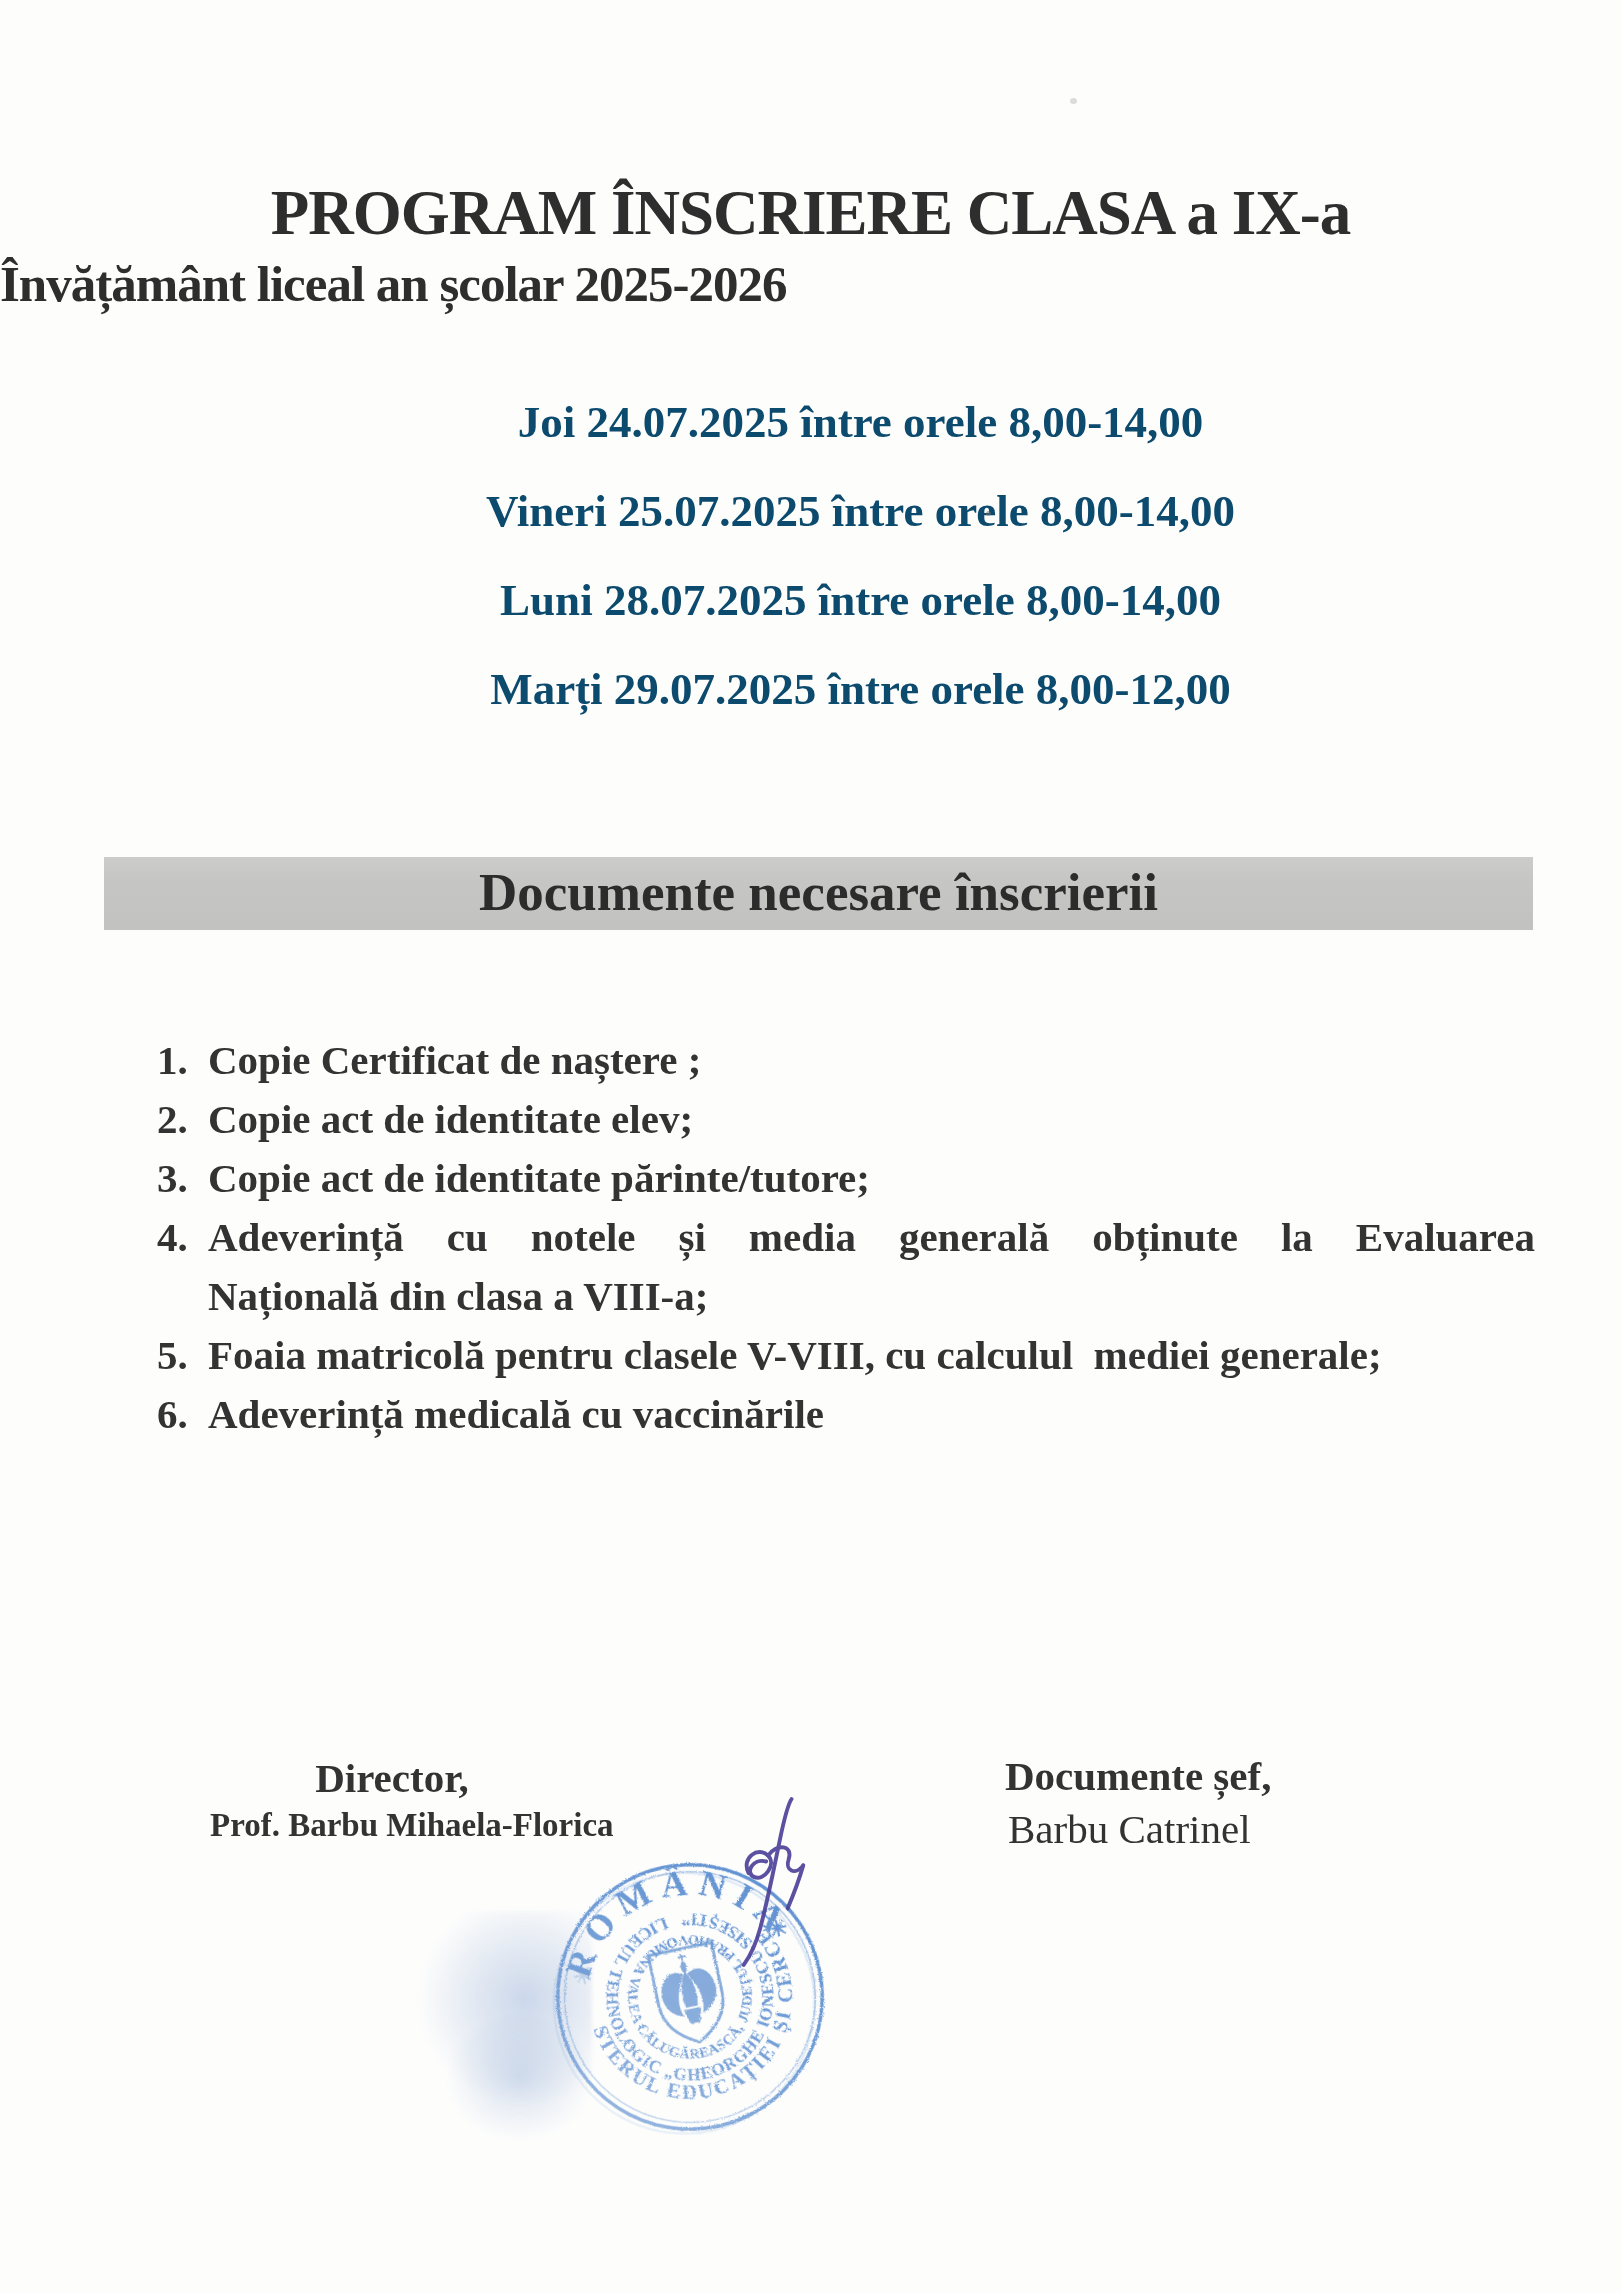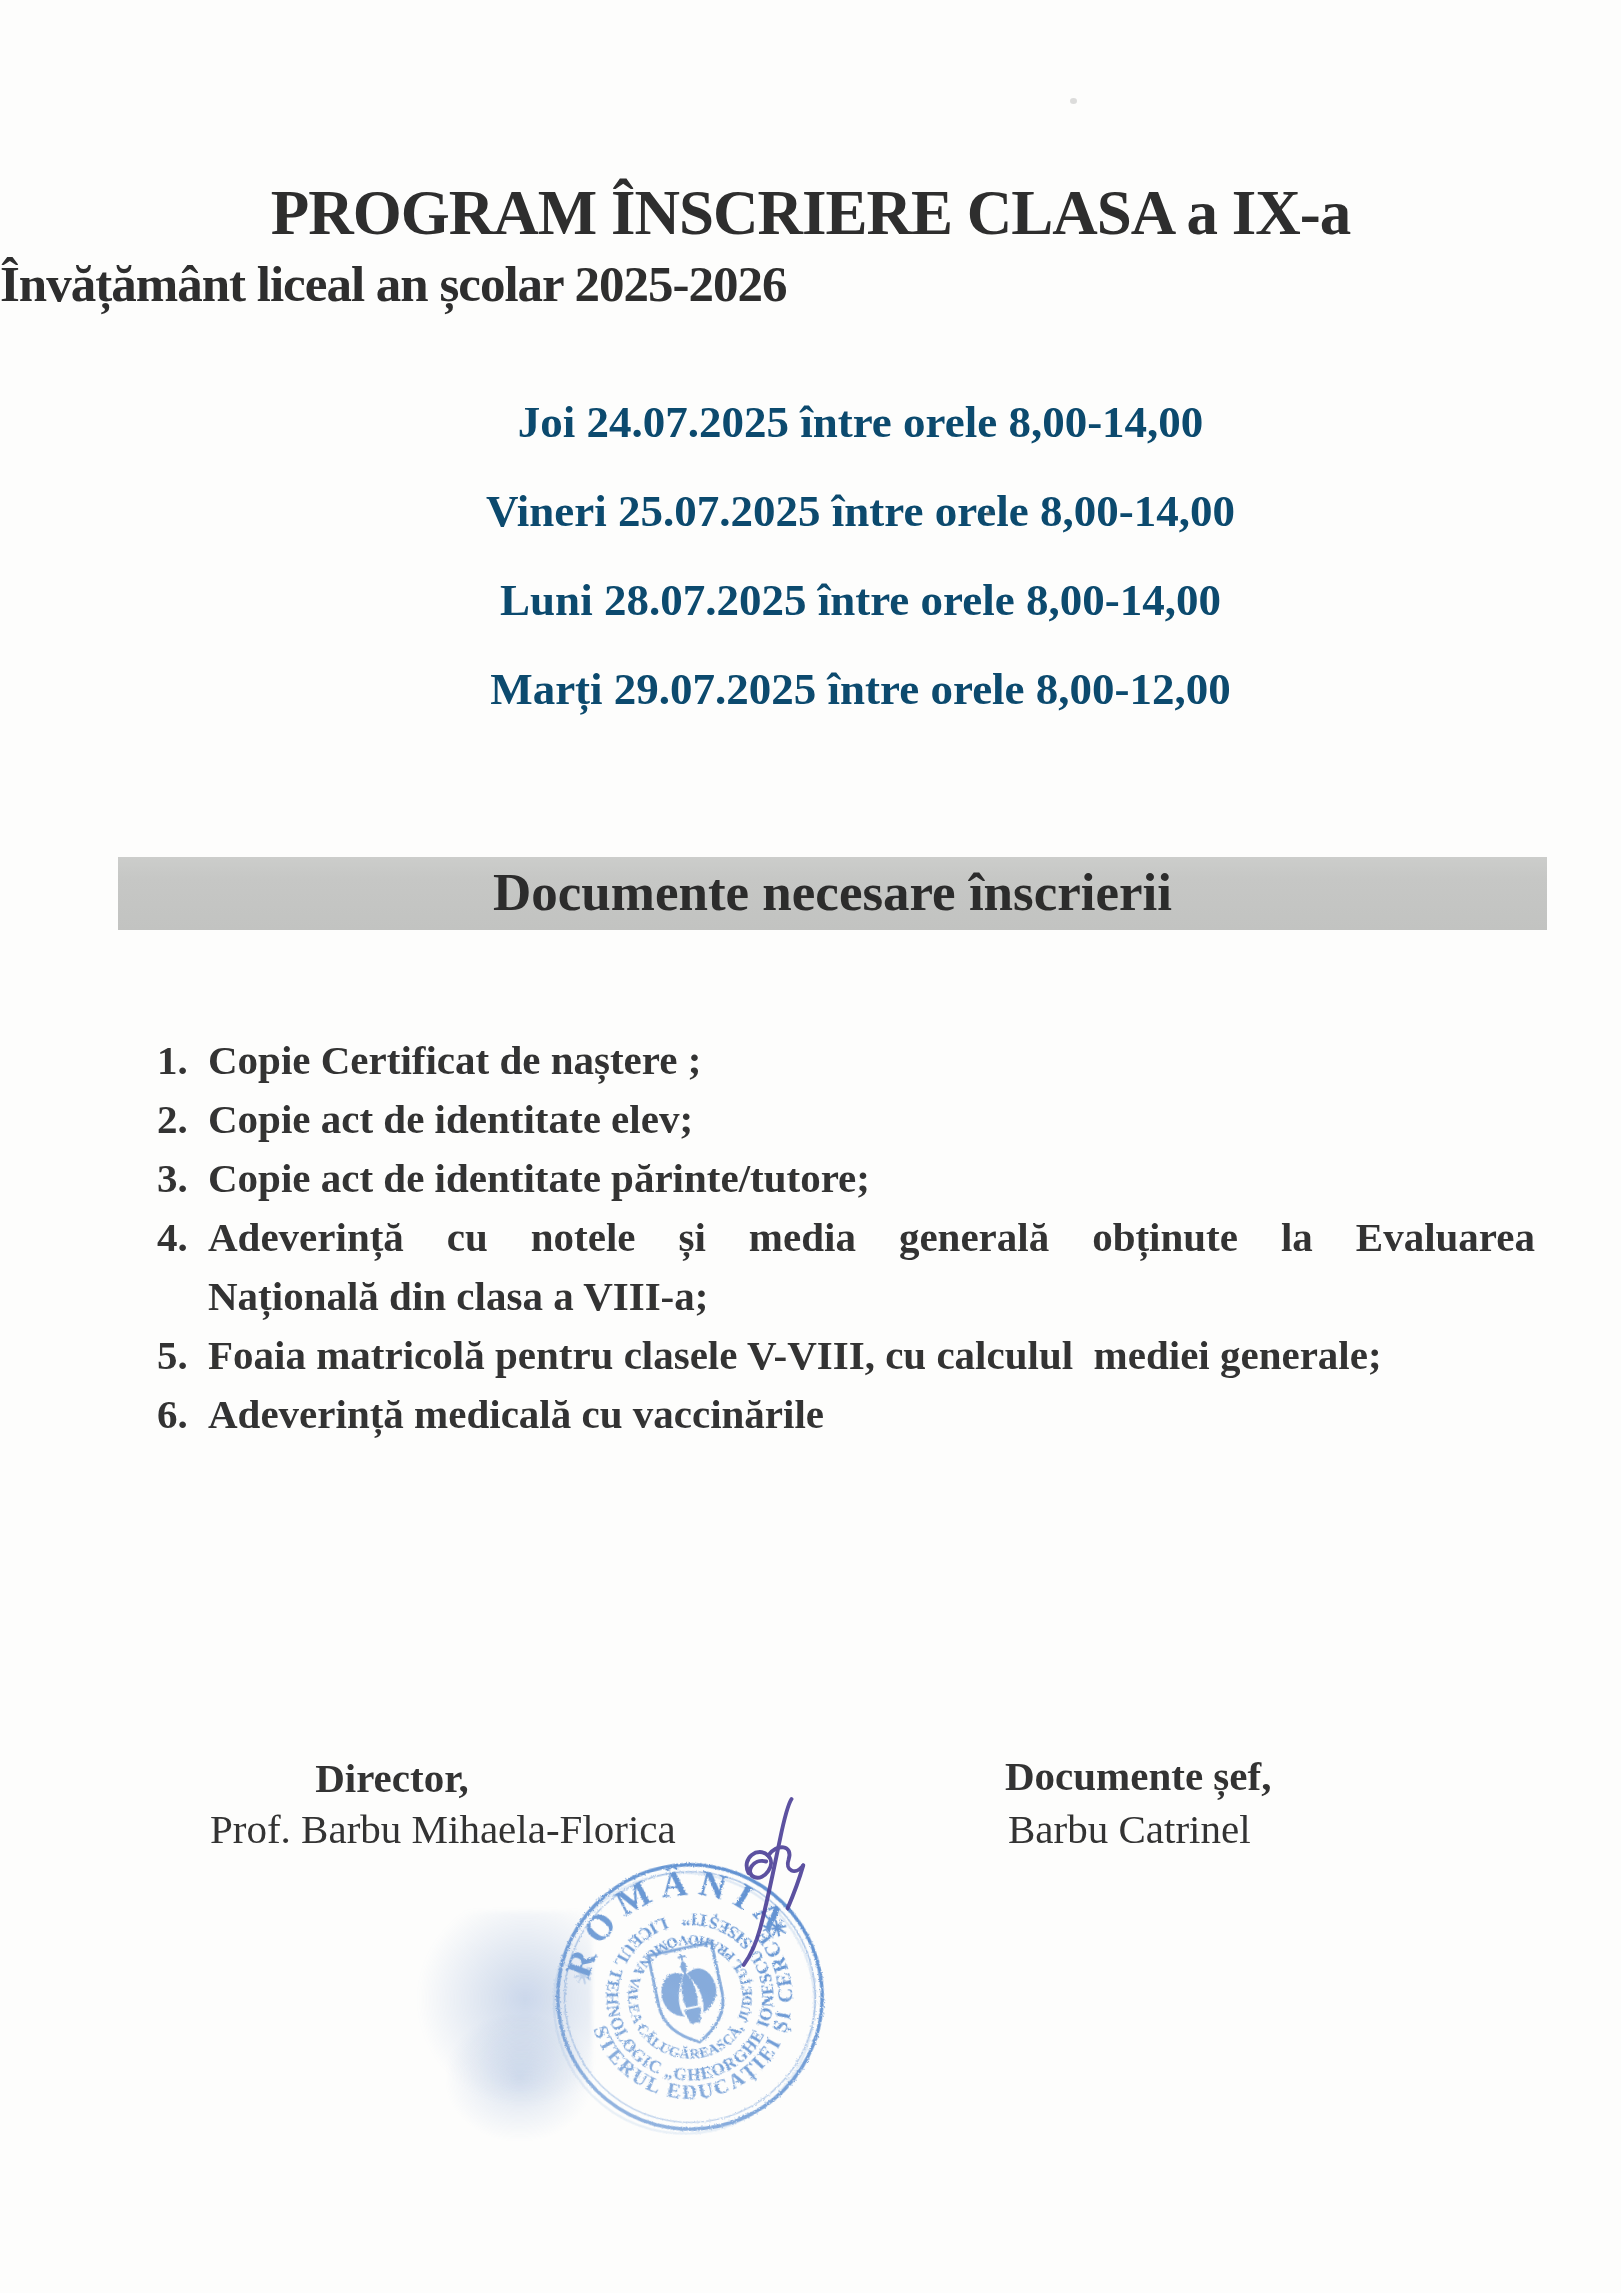--- a/index.html
+++ b/index.html
@@ -35,41 +35,40 @@
     text-align:center;
   }
   .sched-line{
     font-weight:bold;font-size:45px;line-height:45px;
     margin-bottom:44px;color:#0c4a6e;white-space:nowrap;
   }
   .banner{
     position:absolute;top:857px;left:104px;width:1429px;height:73px;
     background:linear-gradient(180deg,#cccdcb 0%,var(--banner_gray) 30%,#c2c3c1 100%);
     text-align:center;
-    margin-left:14px;
   }
   .banner-text{
     font-weight:bold;font-size:53px;line-height:71px;color:#2c2c2c;
   }
   .docs{
     position:absolute;top:1031px;left:157px;width:1378px;
     font-weight:bold;font-size:41px;line-height:59px;color:#333;
   }
   .doc-item{display:flex;align-items:flex-start;}
   .doc-num{flex:0 0 51px;}
   .doc-text{flex:1;min-width:0;}
   .doc-text.preserve{white-space:pre;}
   .jline{display:block;text-align:justify;text-align-last:justify;}
   .sig-role-left{
     position:absolute;top:1756px;left:235px;width:314px;text-align:center;
     font-weight:bold;font-size:41px;line-height:1.1;white-space:nowrap;
   }
   .sig-name-left{
     position:absolute;top:1807px;left:210px;
-    font-weight:normal;font-size:41px;line-height:1.1;white-space:nowrap;
+    font-weight:bold;font-size:33px;line-height:1.1;white-space:nowrap;
   }
   .sig-role-right{
     position:absolute;top:1754px;left:1005px;
     font-weight:bold;font-size:41px;line-height:1.1;white-space:nowrap;
   }
   .sig-name-right{
     position:absolute;top:1807px;left:992px;
     font-weight:normal;font-size:41px;line-height:1.1;white-space:nowrap;margin-left:16px;
   }
   .stamp{position:absolute;left:547px;top:1854px;width:286px;height:286px;opacity:.93;}

